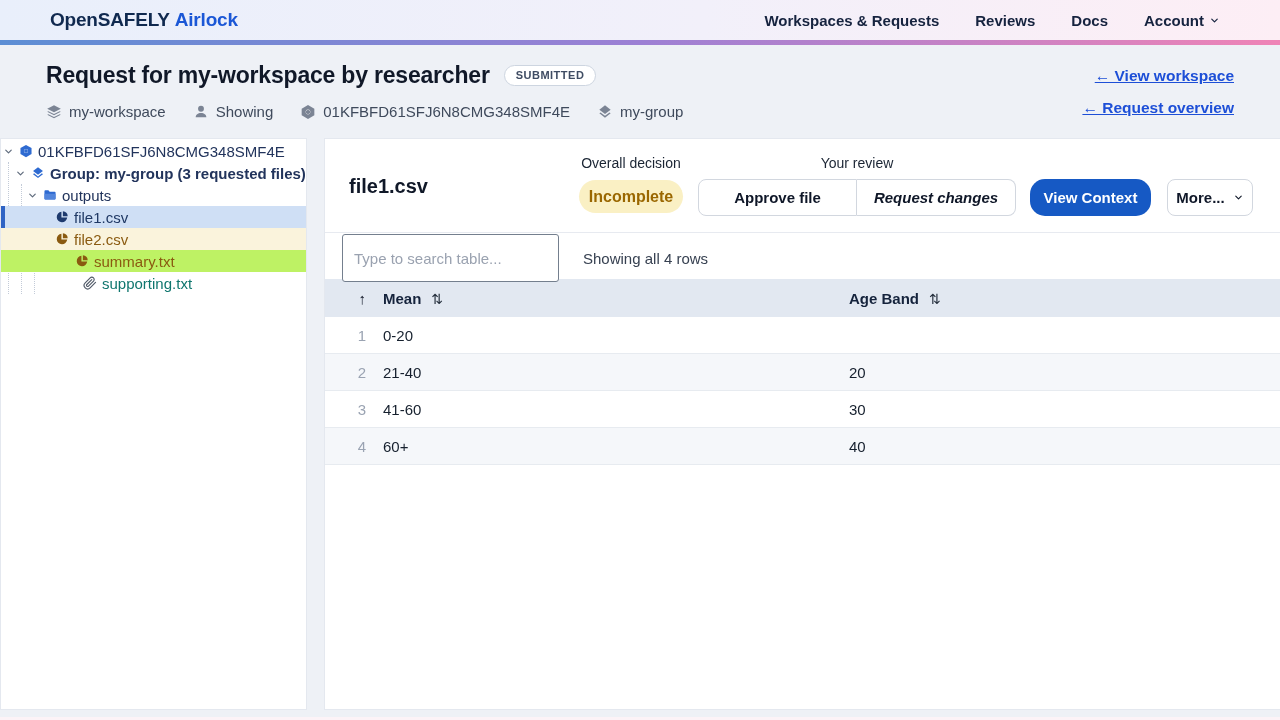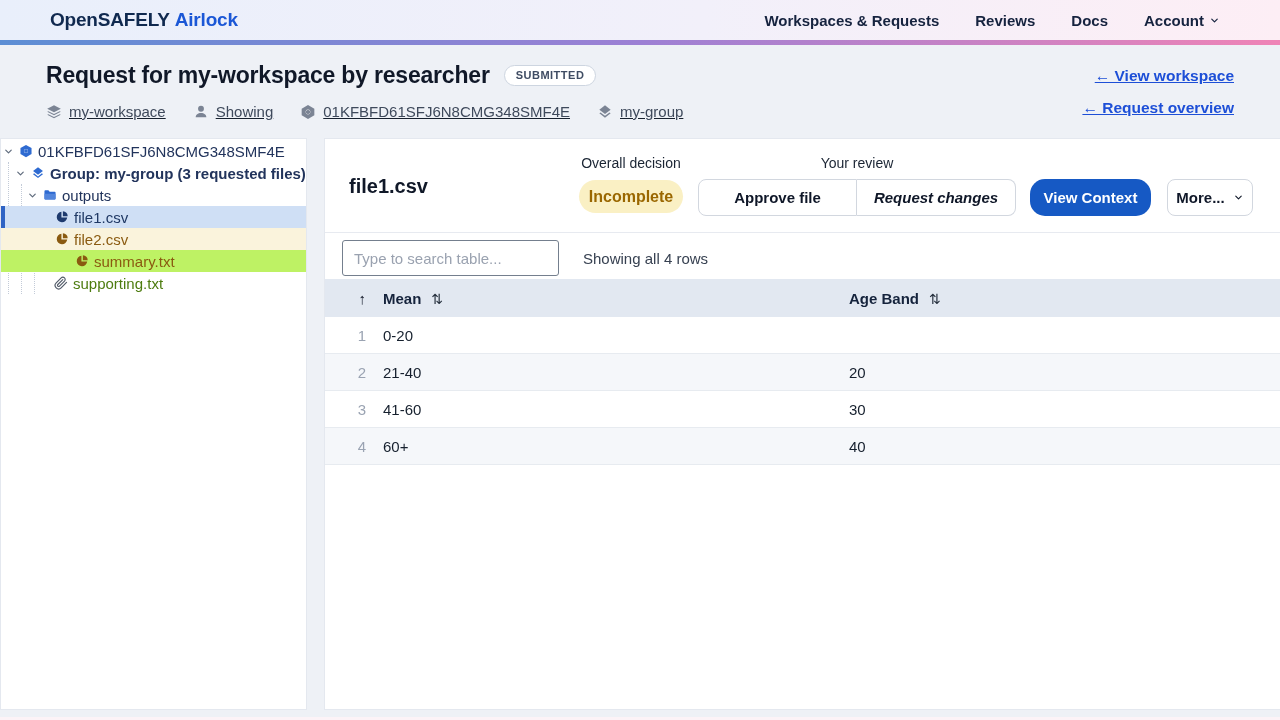--- a/index.html
+++ b/index.html
@@ -29,21 +29,21 @@
   
   .req-header { position:absolute; top:45px; left:0; right:0; height:93px; }
   .req-left { position:absolute; left:46px; top:0; }
   .req-title-row { position:absolute; top:17px; left:0; white-space:nowrap; display:flex; align-items:center; }
   .req-title { font-size:23px; font-weight:800; color:#101828; letter-spacing:-.2px; }
   .status-badge {
     margin-left:14px; font-size:11px; font-weight:700; letter-spacing:.5px;
     color:#3f4c63; background:#fff; border:1.5px solid #cdd5e0;
     border-radius:999px; padding:4px 11px; line-height:1;
   }
-  .meta-row { position:absolute; top:58px; left:0; display:flex; gap:27px; align-items:center; white-space:nowrap;text-decoration:underline; }
+  .meta-row { position:absolute; top:58px; left:0; display:flex; gap:27px; align-items:center; white-space:nowrap; }
   .meta-item { display:flex; align-items:center; gap:7px; font-size:15px; color:#3f4a5c; }
   .meta-item svg { display:block; }
   .req-links { position:absolute; right:46px; top:0; text-align:right; }
   .req-link { display:block; color:#1d4fd7; font-weight:700; font-size:15.5px; text-decoration:underline; cursor:pointer; }
   .req-link.l1 { margin-top:22px; }
   .req-link.l2 { margin-top:14px; }
   
   .sidebar {
     position:absolute; left:0; top:138px; width:307px; height:572px;
     background:#fff; border:1px solid #e4e8ef;
@@ -58,21 +58,21 @@
     font-size:15px; color:#22345c; cursor:pointer; white-space:nowrap;
   }
   .tree-row .chev { display:flex; align-items:center; }
   .tree-row svg { flex:none; display:block; }
   .t0 { top:1px;   padding-left:2px; }
   .t1 { top:23px;  padding-left:14px; font-weight:700; }
   .t2 { top:45px;  padding-left:26px; }
   .t3 { top:67px;  padding-left:54px; background:#cfdff5; color:#1f3864; }
   .t4 { top:89px;  padding-left:54px; background:#faf3dc; color:#8a5a10; }
   .t5 { top:111px; padding-left:74px; background:#bef264; color:#8a5a10; }
-  .t6 { top:133px; padding-left:53px; color:#4d7c0f; }
+  .t6 { top:133px; padding-left:82px; color:#0f766e; }
   .sel-bar { position:absolute; left:0; top:0; bottom:0; width:4px; background:#2f63c4; }
   .icon-navy { color:#1e3a6e; }
   .icon-brown { color:#8a5a10; }
   
   .main-panel {
     position:absolute; left:324px; top:138px; right:0; height:572px;
     background:#fff; border:1px solid #e4e8ef; border-right:none;
   }
   .panel-header { position:relative; height:94px; border-bottom:1px solid #e7eaf0; }
   .file-title { position:absolute; left:24px; top:36px; font-size:20px; font-weight:800; color:#101828; }
@@ -94,21 +94,21 @@
   .seg-right { border-radius:0 8px 8px 0; border-left:none;font-style:italic; }
   .btn-primary {
     position:absolute; left:705px; top:40px; width:121px; height:37px;
     background:#1659c4; color:#fff; border:none; border-radius:15px;
     font-family:inherit; font-size:15px; font-weight:600; cursor:pointer;
   }
   .btn-more { position:absolute; left:842px; top:40px; width:86px; height:37px; border-radius:8px; }
   
   .toolbar { position:relative; height:46px; padding-left:17px; display:flex; align-items:center; }
   .search-input {
-    width:217px; height:36px; margin-top:4px;
+    width:217px; height:48px; margin-top:4px;
     border:1px solid #747f8e; border-radius:3px; padding:0 11px;
     font-family:inherit; font-size:15px; color:#111827; background:#fff;
   }
   .search-input::placeholder { color:#9aa2b0; }
   .row-count { margin-left:24px; margin-top:4px; font-size:15px; color:#374151; }
   
   .data-table { width:100%; }
   .tr { display:grid; grid-template-columns:56px 466px 1fr; align-items:center; }
   .thead { height:38px; background:#e2e8f1; font-weight:700; font-size:15px; color:#15233c; cursor:pointer; }
   .td-num { text-align:right; padding-right:15px; }

